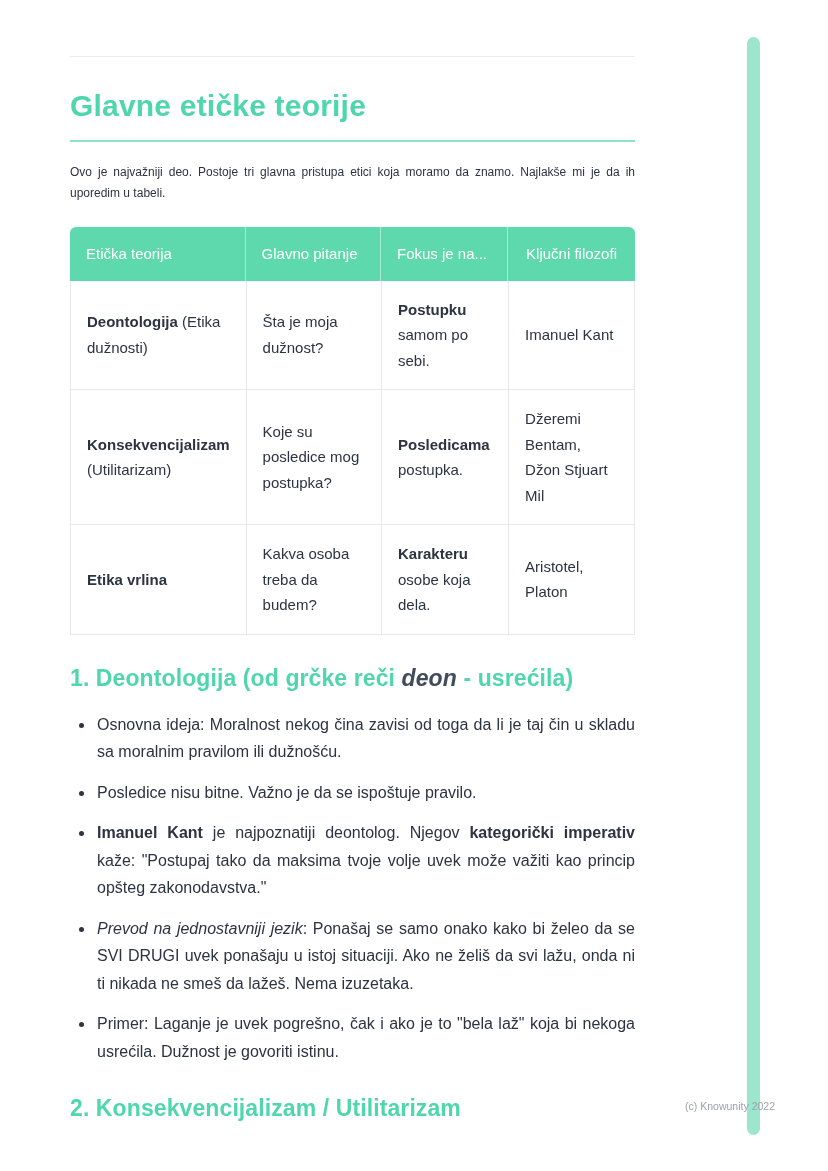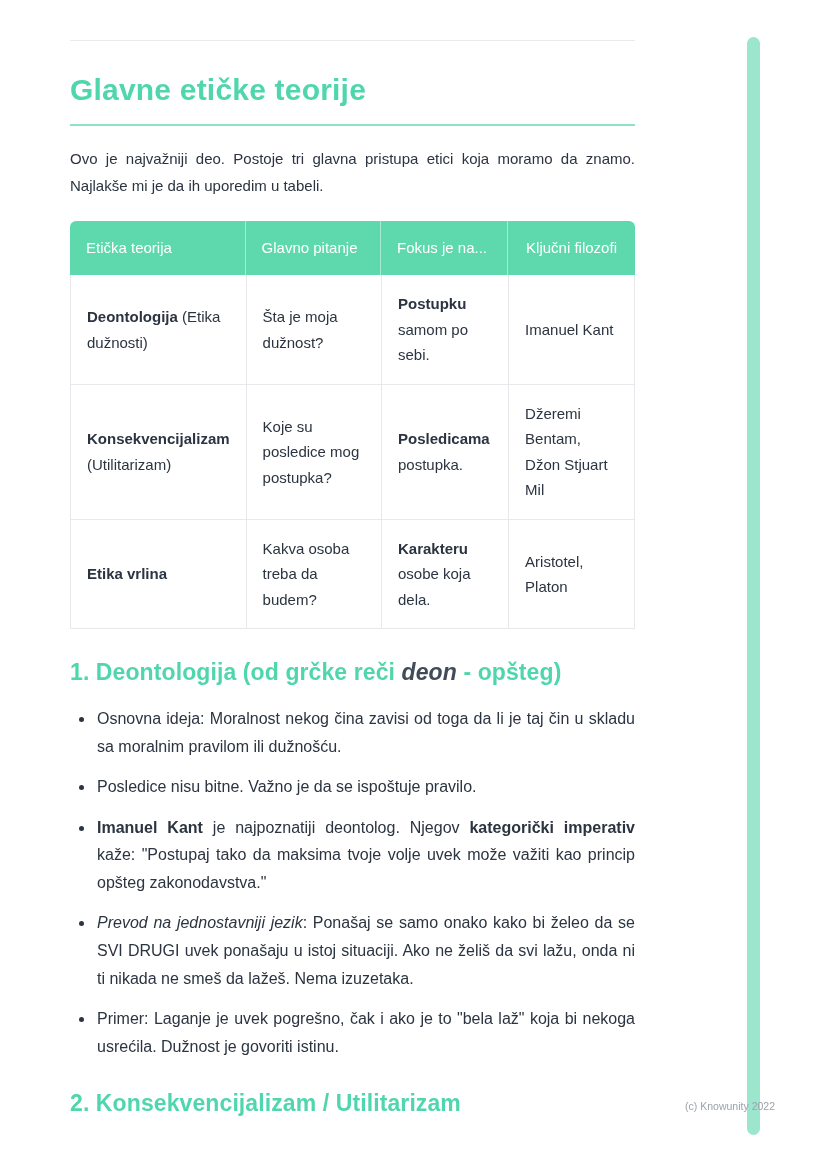--- a/index.html
+++ b/index.html
@@ -9,32 +9,32 @@
   .canvas {
     position:relative; width:828px; height:1171px;
     background:#ffffff; overflow:hidden;
   }
 
   .side-bar {
     position:absolute; left:747px; top:37px; width:13px; height:1098px;
     background:var(--side-bar, #9ce6cd); border-radius:7px;
   }
 
-  .content { position:absolute; left:70px; top:0; width:565px; }
+  .content { position:absolute; left:70px; top:16px; width:565px; }
 
   .top-rule { border:none; border-top:1px solid #e9eaec; margin-top:40px; }
 
   h1.page-title {
     margin-top:32px; font-size:30px; font-weight:700;
     color:var(--accent, #4fd6ac); letter-spacing:.2px;
   }
   .title-rule { margin-top:17px; height:2px; background:var(--accent-light, #8fe2c6); }
 
   p.intro {
-    margin-top:20px; font-size:15px; line-height:1.78;
+    margin-top:20px; font-size:12px; line-height:1.78;
     color:var(--text, #2b3440); text-align:justify;
   }
 
   table.ethics {
     margin-top:22px; width:100%;
     border-collapse:separate; border-spacing:0;
   }
   table.ethics th {
     background:var(--table-header-bg, #5ed9ae); color:#ffffff;
     font-weight:500; font-size:15px; line-height:1.6; text-align:left;
@@ -114,21 +114,21 @@
         </tr>
         <tr>
           <td><span style="font-weight: 700;">Etika vrlina</span></td>
           <td><span>Kakva osoba treba da budem?</span></td>
           <td><span style="font-weight: 700;">Karakteru</span><span> osobe koja dela.</span></td>
           <td><span>Aristotel, Platon</span></td>
         </tr>
       </tbody>
     </table>
 
-    <h2 class="section-heading"><span>1. Deontologija (od grčke reči </span><span style="font-weight: 700; font-style: italic; color: rgb(65, 75, 90);">deon</span><span> - opšteg)</span></h2>
+    <h2 class="section-heading"><span>1. Deontologija (od grčke reči </span><span style="font-weight: 700; font-style: italic; color: rgb(65, 75, 90);">deon</span><span> - usrećila)</span></h2>
 
     <ul class="bullets">
       <li><span>Osnovna ideja: Moralnost nekog čina zavisi od toga da li je taj čin u skladu sa moralnim pravilom ili dužnošću.</span></li>
       <li><span>Posledice nisu bitne. Važno je da se ispoštuje pravilo.</span></li>
       <li><span style="font-weight: 700;">Imanuel Kant</span><span> je najpoznatiji deontolog. Njegov </span><span style="font-weight: 700;">kategorički imperativ</span><span> kaže: "Postupaj tako da maksima tvoje volje uvek može važiti kao princip opšteg zakonodavstva."</span></li>
       <li><span style="font-style: italic;">Prevod na jednostavniji jezik</span><span>: Ponašaj se samo onako kako bi želeo da se SVI DRUGI uvek ponašaju u istoj situaciji. Ako ne želiš da svi lažu, onda ni ti nikada ne smeš da lažeš. Nema izuzetaka.</span></li>
       <li><span>Primer: Laganje je uvek pogrešno, čak i ako je to "bela laž" koja bi nekoga usrećila. Dužnost je govoriti istinu.</span></li>
     </ul>
 
     <h2 class="section-heading">2. Konsekvencijalizam / Utilitarizam</h2>

